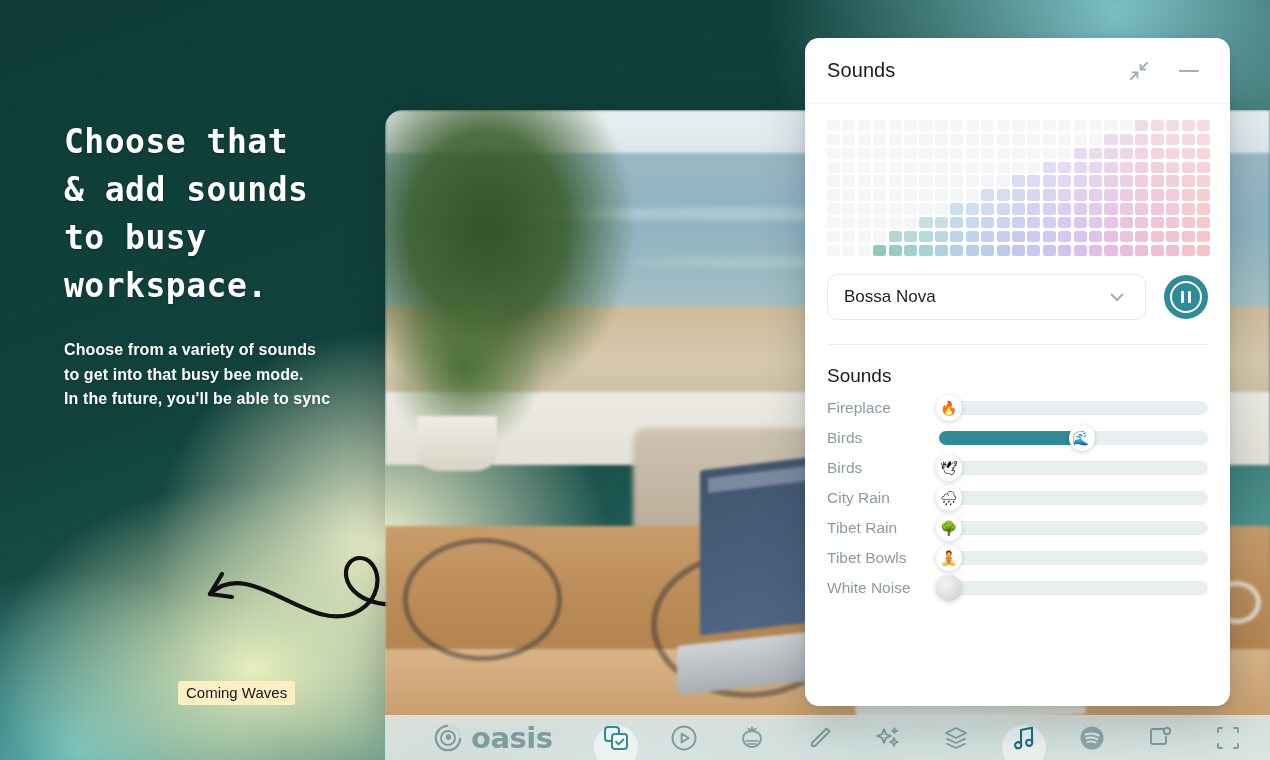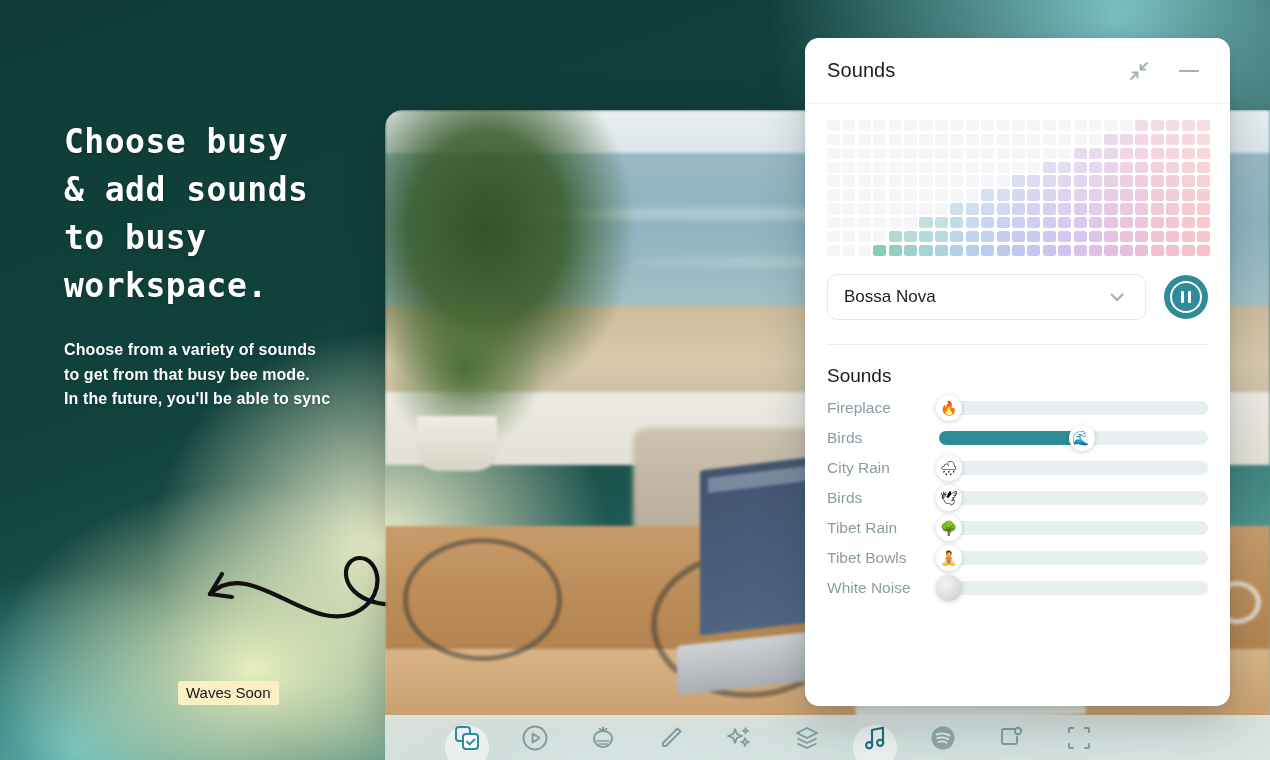--- a/index.html
+++ b/index.html
@@ -185,38 +185,38 @@
 </head>
 <body>
 
 <div id="stage">
 
   <div class="bg-base"></div>
   <div class="bg-noise"></div>
 
   <div class="copy">
     <div class="headline">
-      <div>Choose busy</div>
+      <div>Choose that</div>
       <div>&amp; add sounds</div>
       <div>to busy</div>
       <div>workspace.</div>
     </div>
     <div class="subcopy">
       <div>Choose from a variety of sounds</div>
-      <div>to get from that busy bee mode.</div>
+      <div>to get into that busy bee mode.</div>
       <div>In the future, you'll be able to sync</div>
     </div>
   </div>
 
   <div class="annot">
     <svg class="annot-arrow" width="250" height="100" viewBox="0 0 250 100" fill="none">
       <path d="M18 46 C 60 6, 120 92, 168 62 C 196 44, 186 10, 168 10 C 150 10, 146 40, 176 52 C 206 64, 236 48, 248 38" stroke="#111" stroke-width="4.2" stroke-linecap="round" fill="none"></path>
       <path d="M18 46 L 30 26 M18 46 L 40 49" stroke="#111" stroke-width="4.2" stroke-linecap="round"></path>
     </svg>
-    <div class="badge-soon">Waves Soon</div>
+    <div class="badge-soon">Coming Waves</div>
   </div>
 
   <div class="photo-card">
     <div class="photo-layers">
       <div class="pl sky"></div>
       <div class="pl sea"></div>
       <div class="pl sea-l1"></div>
       <div class="pl sea-l2"></div>
       <div class="pl sand"></div>
       <div class="pl rocks"></div>
@@ -234,20 +234,29 @@
       <div class="pl lap-scr"></div>
       <div class="pl lap-bar"></div>
       <div class="pl lap-base"></div>
       <div class="pl papers"></div>
       <div class="pl mug"></div>
       <div class="pl mug-h"></div>
     </div>
   </div>
 
   <div class="toolbar">
+    <div class="brand">
+      <svg width="30" height="30" viewBox="0 0 32 32">
+        <circle cx="16" cy="16" r="13" fill="none" stroke="#7f9b9c" stroke-width="2.4"></circle>
+        <circle cx="16" cy="16" r="7.5" fill="none" stroke="#7f9b9c" stroke-width="2"></circle>
+        <circle cx="16.5" cy="15" r="3" fill="#7f9b9c"></circle>
+        <path d="M16 3 A13 13 0 0 1 29 16" stroke="#fff" stroke-width="2.6" fill="none" opacity=".6"></path>
+      </svg>
+      <div class="brand-word">oasis</div>
+    </div>
 
     <div class="tb-item">
       <div class="hl"></div>
       <svg width="28" height="28" viewBox="0 0 28 28" fill="none">
         <rect x="3" y="3" width="14" height="14" rx="3" stroke="#2f8b98" stroke-width="2"></rect>
         <rect x="10" y="10" width="15" height="15" rx="3" fill="#fff" stroke="#2f8b98" stroke-width="2"></rect>
         <path d="M14 17.8l2.6 2.6 5-5" stroke="#2f8b98" stroke-width="2" stroke-linecap="round" stroke-linejoin="round"></path>
       </svg>
     </div>
 
@@ -620,33 +629,33 @@
         </div>
         <div class="sound-row">
           <div class="sound-label">Birds</div>
           <div class="slider">
             <div class="track"></div>
             <div class="fill" style="width: 53%;"></div>
             <div class="thumb" style="left: 53%;">🌊</div>
           </div>
         </div>
         <div class="sound-row">
+          <div class="sound-label">Birds</div>
+          <div class="slider">
+            <div class="track"></div>
+            <div class="fill" style="width: 0%;"></div>
+            <div class="thumb" style="left: 0%; transform: translateX(-3px);">🕊</div>
+          </div>
+        </div>
+        <div class="sound-row">
           <div class="sound-label">City Rain</div>
           <div class="slider">
             <div class="track"></div>
             <div class="fill" style="width: 0%;"></div>
             <div class="thumb" style="left: 0%; transform: translateX(-3px);">🌧</div>
-          </div>
-        </div>
-        <div class="sound-row">
-          <div class="sound-label">Birds</div>
-          <div class="slider">
-            <div class="track"></div>
-            <div class="fill" style="width: 0%;"></div>
-            <div class="thumb" style="left: 0%; transform: translateX(-3px);">🕊</div>
           </div>
         </div>
         <div class="sound-row">
           <div class="sound-label">Tibet Rain</div>
           <div class="slider">
             <div class="track"></div>
             <div class="fill" style="width: 0%;"></div>
             <div class="thumb" style="left: 0%; transform: translateX(-3px);">🌳</div>
           </div>
         </div>

